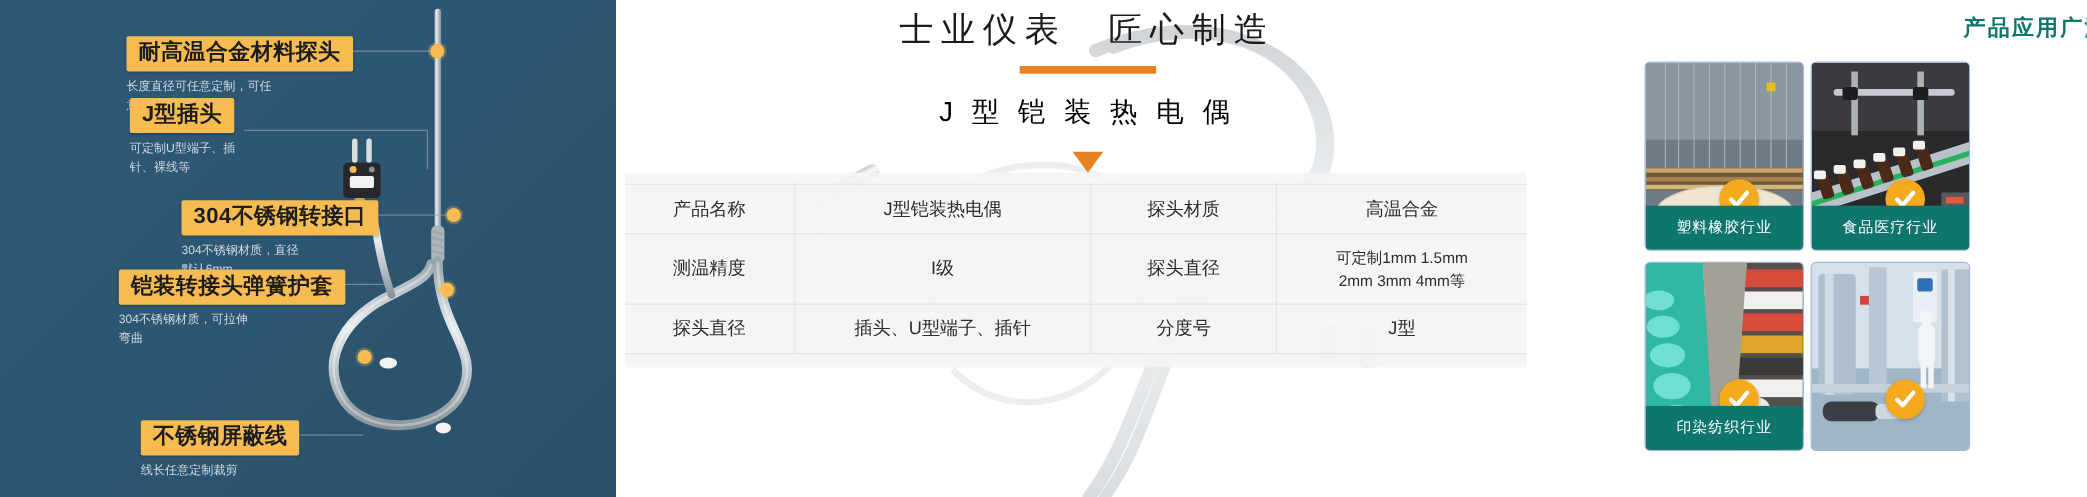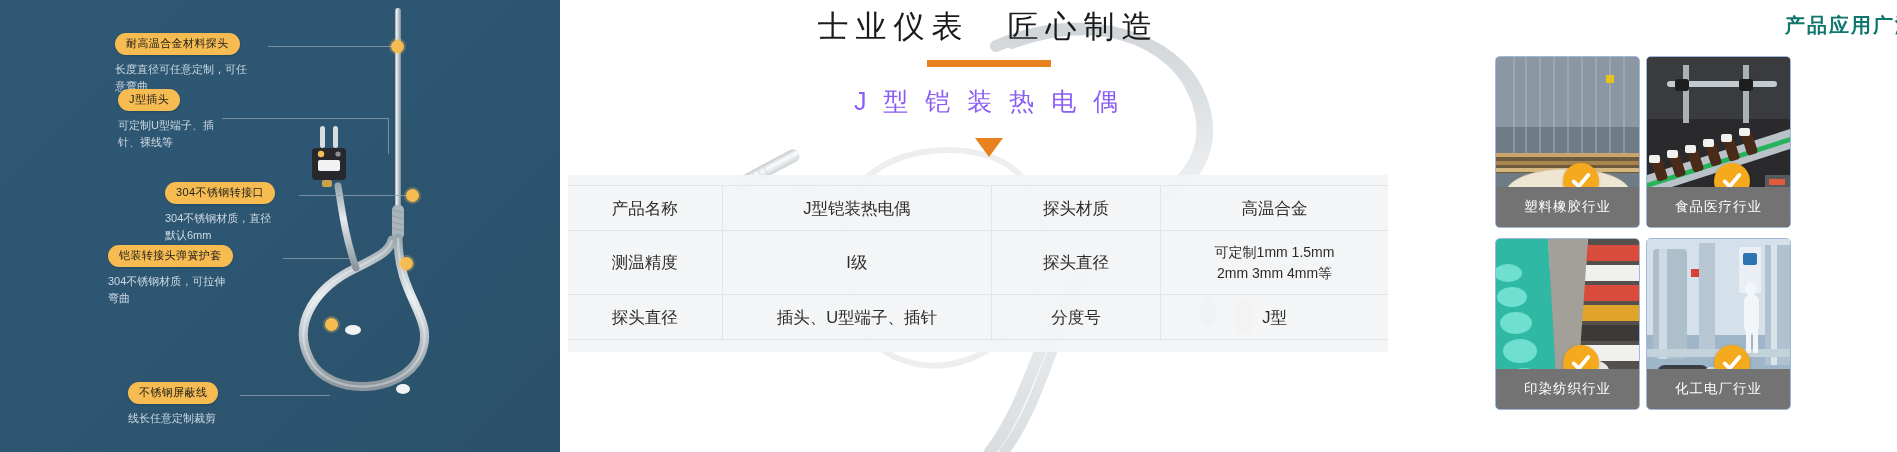--- a/index.html
+++ b/index.html
@@ -18,24 +18,24 @@
   }
   .panel-left .inner-frame{
     position:absolute;left:0;top:0;right:0;bottom:0;
     background:linear-gradient(135deg,#2e5874 0%,#2d5672 45%,#2b5169 100%);
   }
   .callout{position:absolute;}
   .callout .chip{
     display:inline-block;
     background:#f6bc52;
     color:#1d1d1d;
-    font-weight:normal;
-    border-radius:12px;
+    font-weight:bold;
+    border-radius:2px;
     padding:4px 11px 5px 11px;
-    font-size:11px;
+    font-size:20px;
     letter-spacing:.4px;
     line-height:1.15;
     white-space:nowrap;
     box-shadow:0 1px 2px rgba(0,0,0,.18);
   }
   .callout .desc{
     margin-top:6px;
     color:#cfd9e2;
     font-size:11px;
     line-height:1.55;
@@ -66,29 +66,29 @@
     text-align:center;
     font-size:31px;letter-spacing:7px;color:#1b1b1b;
     font-weight:400;
   }
   .title-rule{
     position:absolute;top:60px;left:50%;margin-left:-62px;
     width:124px;height:7px;background:#e8821e;
   }
   .center-sub{
     position:absolute;top:85px;left:0;width:100%;
-    text-align:center;font-size:25px;letter-spacing:5px;color:#8b5cf6;
+    text-align:center;font-size:25px;letter-spacing:5px;color:#000000;
   }
   .tri-down{
     position:absolute;left:50%;margin-left:-14px;top:138px;
     width:0;height:0;border-left:14px solid transparent;
     border-right:14px solid transparent;border-top:19px solid #e8821e;
   }
   .spec-table{
-    position:absolute;left:8px;top:175px;width:820px;
+    position:absolute;left:8px;top:157px;width:820px;
     background:rgba(243,244,245,.93);
     padding:10px 0 12px 0;
   }
   .spec-table table{width:100%;border-collapse:collapse;}
   .spec-table td{
     border-bottom:1px solid #e2e4e6;
     border-right:1px solid #e2e4e6;
     font-size:16.5px;color:#2c2c2c;
     text-align:center;
     padding:11px 6px;
@@ -119,21 +119,21 @@
     display:grid;grid-template-columns:143px 143px;grid-gap:10px 8px;
   }
   .card{
     position:relative;width:143px;height:170px;border-radius:5px;
     overflow:hidden;border:1px solid #9fb8dc;
     background:#c9d4de;
   }
   .card .photo{position:absolute;inset:0;}
   .card .bar{
     position:absolute;left:0;right:0;bottom:0;height:40px;
-    background:#737373;color:#fff;font-size:13.5px;
+    background:#0f766e;color:#fff;font-size:13.5px;
     display:flex;align-items:center;justify-content:center;
     letter-spacing:1px;
   }
   .check{
     position:absolute;right:40px;bottom:28px;width:36px;height:36px;
     border-radius:50%;background:#f5a91c;
     display:flex;align-items:center;justify-content:center;
     box-shadow:0 1px 3px rgba(0,0,0,.25);
   }
   .check svg{display:block;}
@@ -438,19 +438,18 @@
             <rect x="99" y="92" width="5" height="22"></rect>
               <rect x="106" y="92" width="5" height="22"></rect>
           </g>
           <rect x="44" y="30" width="8" height="8" fill="#d8413a"></rect>
         </svg>
         <div class="check">
           <svg width="22" height="22" viewBox="0 0 24 24">
               <path d="M4 12.5 L9.5 18 L20 5.5" fill="none" stroke="#fff" stroke-width="4.2" stroke-linecap="round" stroke-linejoin="round"></path>
             </svg>
         </div>
-        <div class="bar">化工电厂行业</div>
       </div>
 
     </div>
   </div>
 
 </div>
 
 </body></html>

